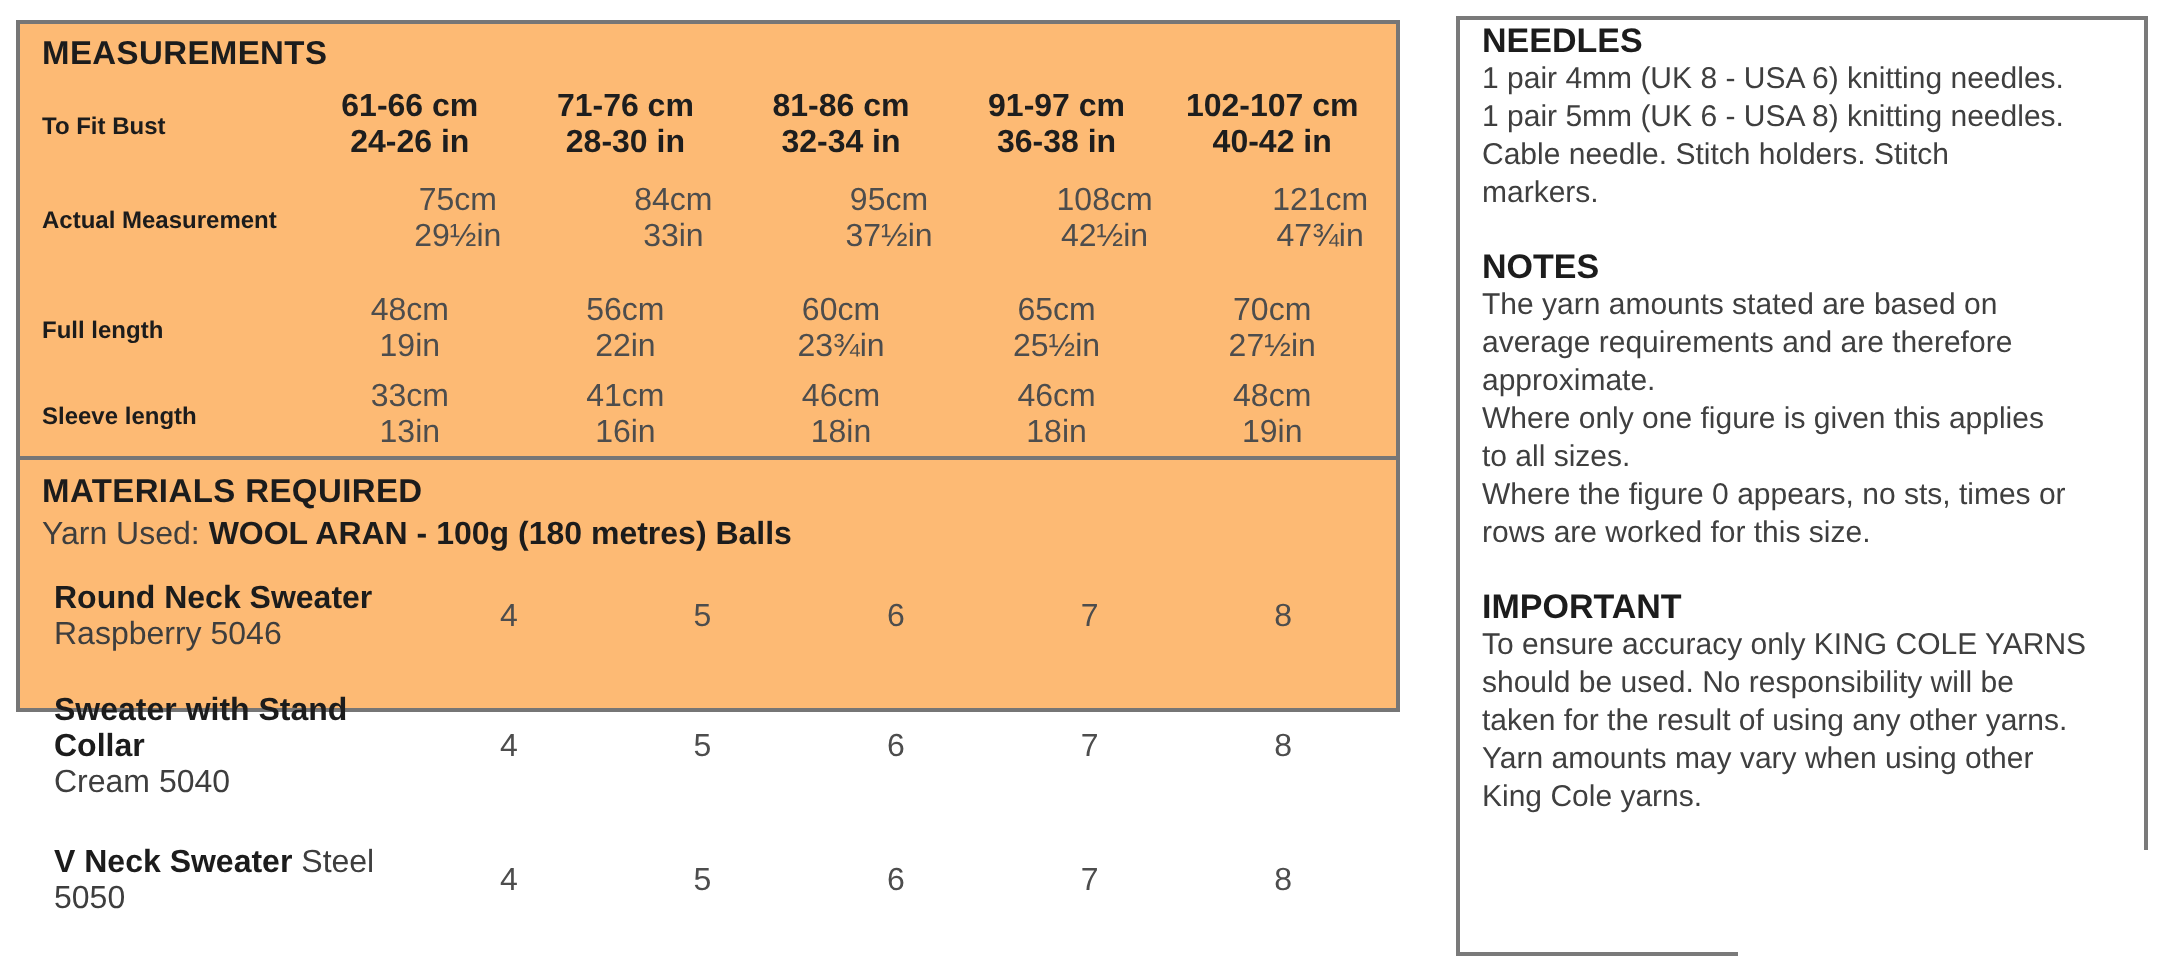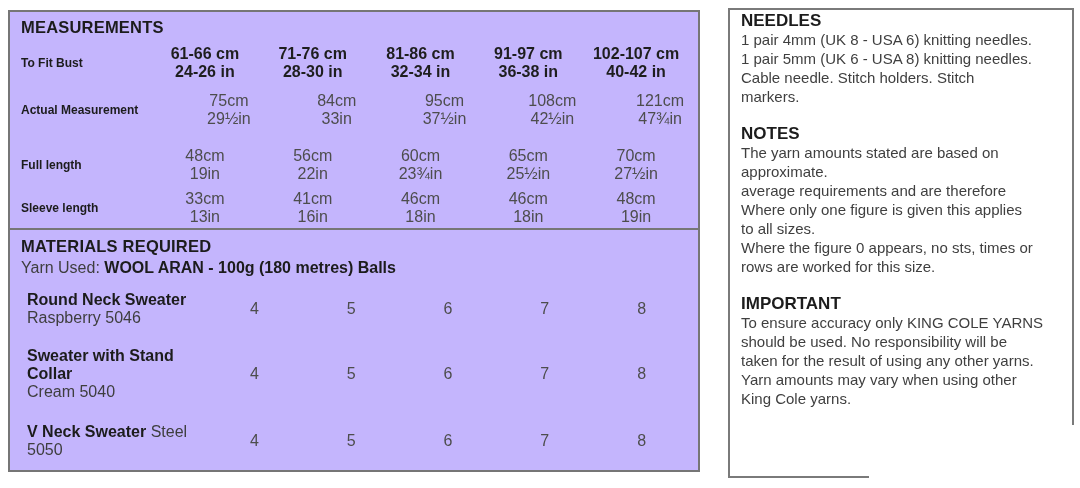--- a/index.html
+++ b/index.html
@@ -9,23 +9,23 @@
     background: #ffffff;
     font-family: "Liberation Sans", sans-serif;
     color: #3d3d3d;
     overflow: hidden;
   }
   .page { position: relative; width: 1080px; height: 488px; background: #ffffff; }
 
   
   .left-box {
     position: absolute; left: 8px; top: 10px;
-    width: 692px; height: 462px;
+    width: 692px; height: 346px;
     border: 2px solid #767676;
-    background: #c4b5fd;
+    background: #fdba74;
   }
   .meas-section {
     height: 218px;
     border-bottom: 2px solid #767676;
     padding: 6px 8px 0 11px;
   }
   .mats-section { padding: 7px 8px 0 11px; }
 
   .sec-title {
     margin: 0;
@@ -246,22 +246,22 @@
       <h2 class="side-title">NEEDLES</h2>
       <div class="side-line">1 pair 4mm (UK 8 - USA 6) knitting needles.</div>
       <div class="side-line">1 pair 5mm (UK 6 - USA 8) knitting needles.</div>
       <div class="side-line">Cable needle. Stitch holders. Stitch</div>
       <div class="side-line">markers.</div>
     </div>
 
     <div class="side-sec">
       <h2 class="side-title">NOTES</h2>
       <div class="side-line">The yarn amounts stated are based on</div>
+      <div class="side-line">average requirements and are therefore</div>
       <div class="side-line">approximate.</div>
-      <div class="side-line">average requirements and are therefore</div>
       <div class="side-line">Where only one figure is given this applies</div>
       <div class="side-line">to all sizes.</div>
       <div class="side-line">Where the figure 0 appears, no sts, times or</div>
       <div class="side-line">rows are worked for this size.</div>
     </div>
 
     <div class="side-sec">
       <h2 class="side-title">IMPORTANT</h2>
       <div class="side-line">To ensure accuracy only KING COLE YARNS</div>
       <div class="side-line">should be used. No responsibility will be</div>

